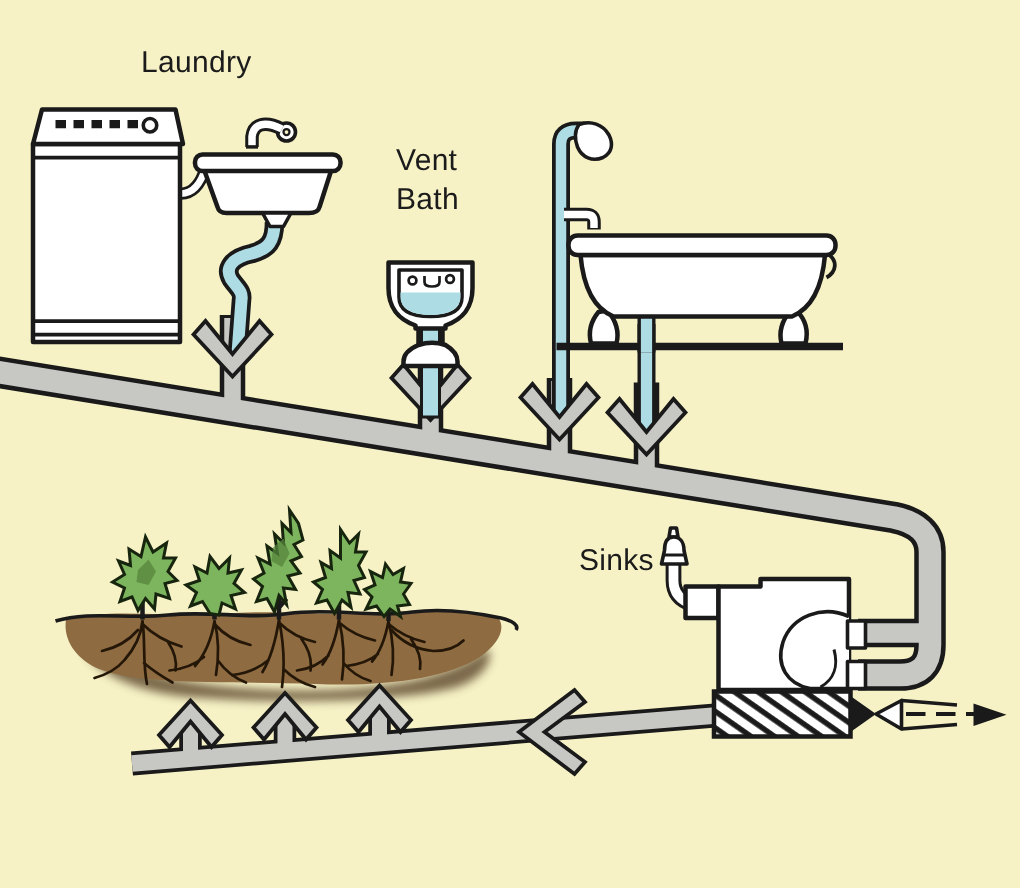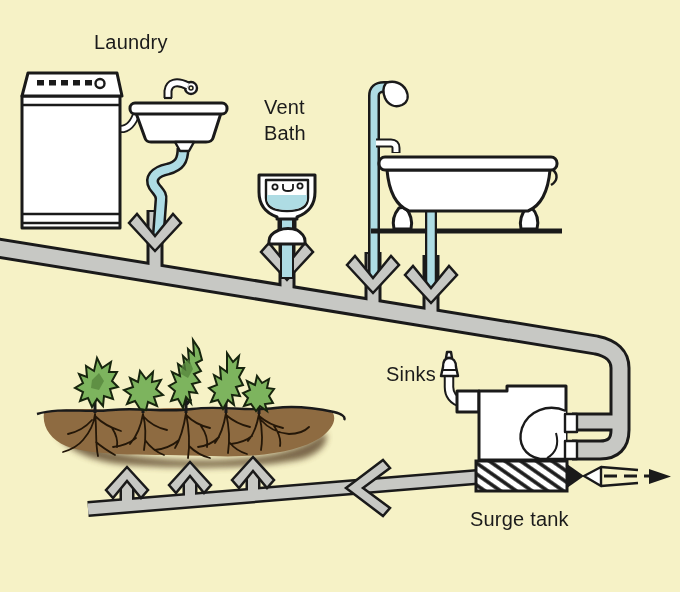--- a/index.html
+++ b/index.html
@@ -178,14 +178,13 @@
     <polygon class="ink-fill" points="649,469 671,476.5 649,484"></polygon>
   </g>
 </svg>
 
 <div class="lbl" style="left:94px;top:29px">Laundry</div>
 <div class="lbl" style="left:264px;top:94px">
       <span style="display:block">Vent</span>
       <span style="display:block">Bath</span>
     </div>
 <div class="lbl" style="left:386px;top:361px">Sinks</div>
-<div class="lbl" style="left:470px;top:506px">Surge tank</div>
 
 </div>
 </body></html>

